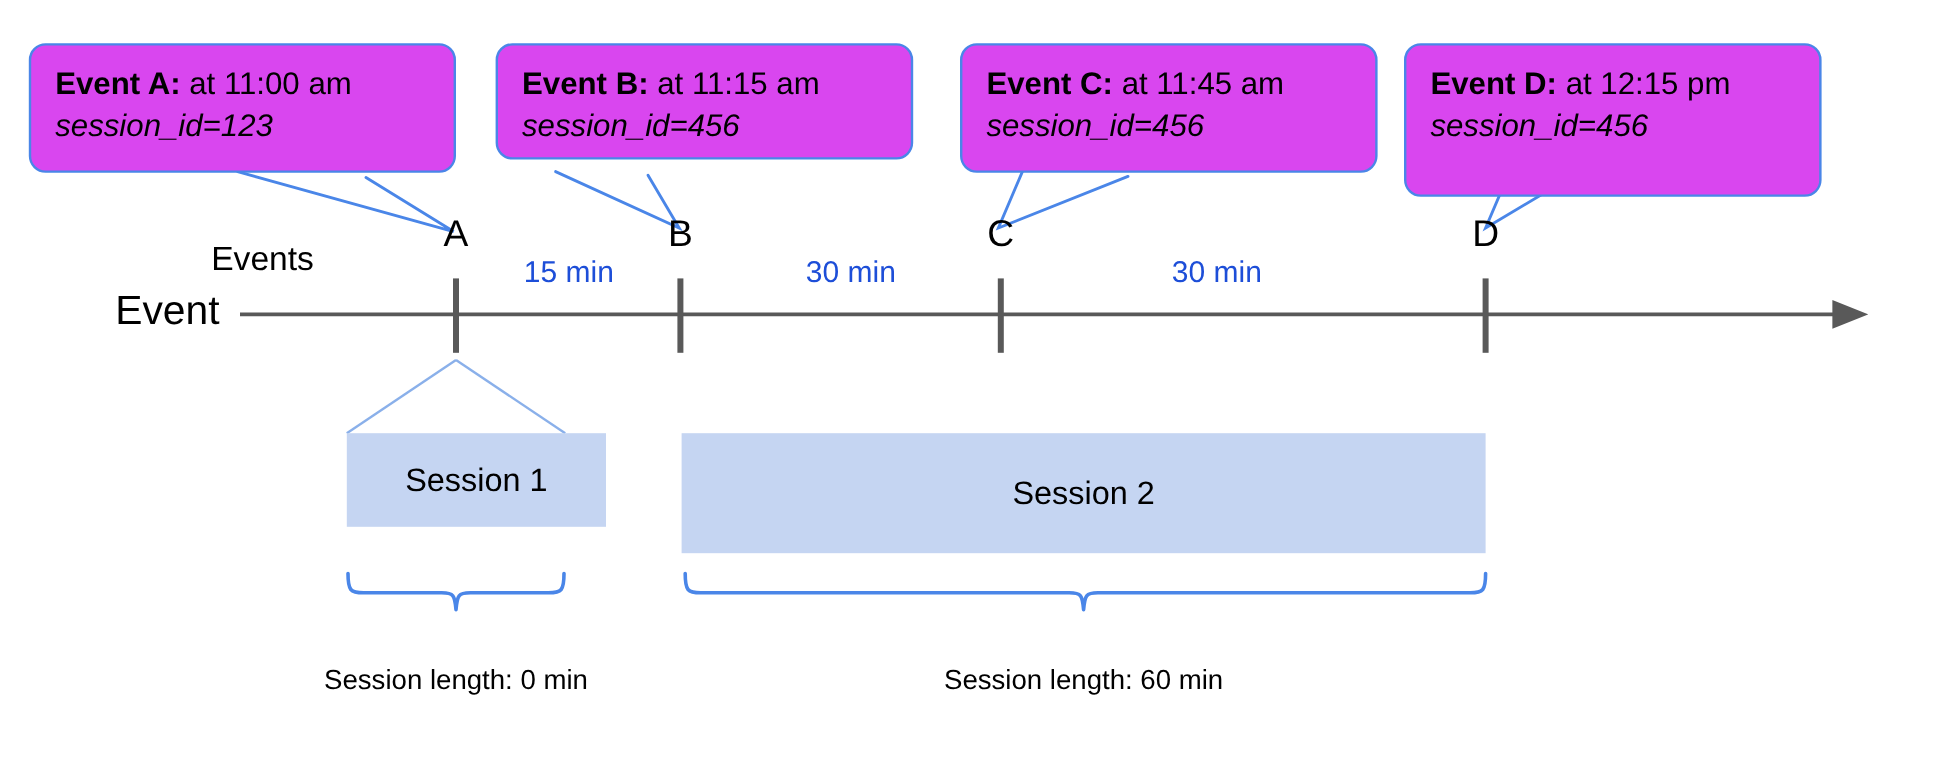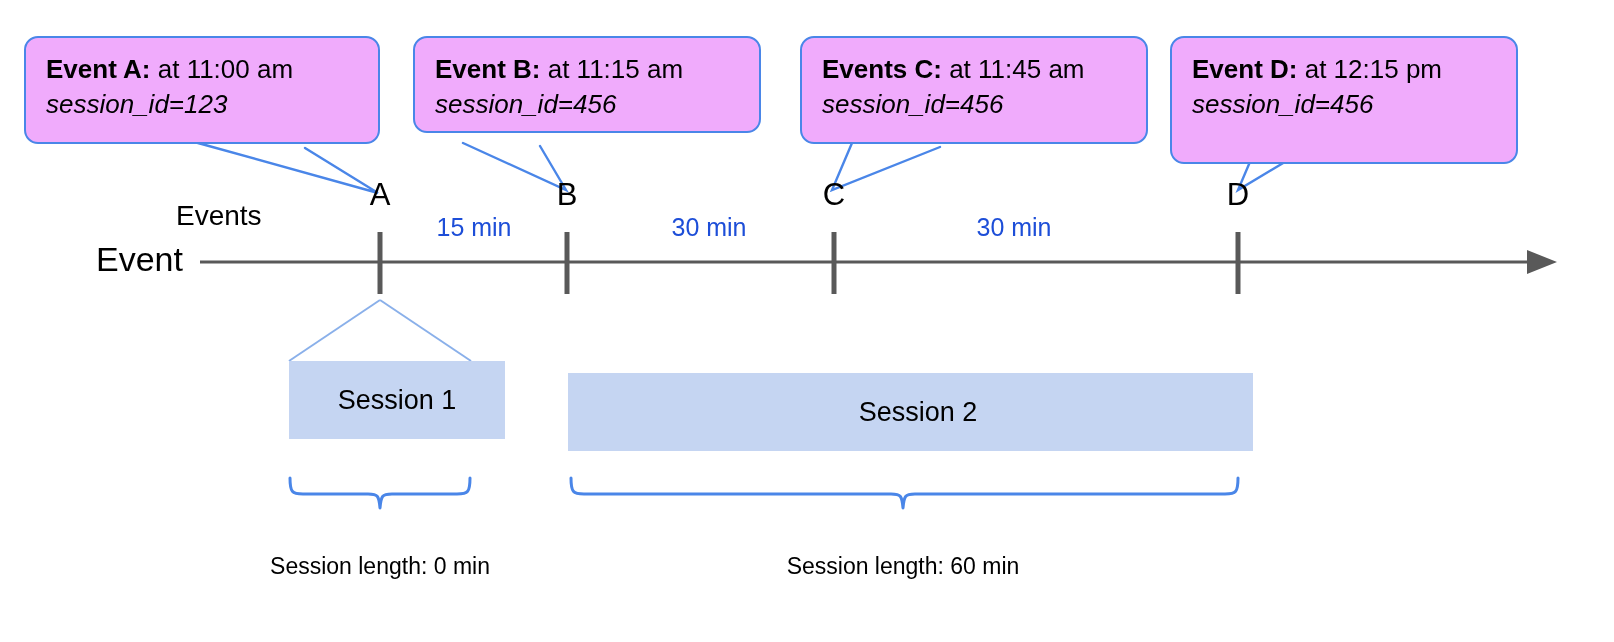--- a/index.html
+++ b/index.html
@@ -28,21 +28,21 @@
     height: 642px;
     pointer-events: none;
   }
 
   
   .callout {
     position: absolute;
     box-sizing: border-box;
     border: 2px solid #4a86e8;
     border-radius: 14px;
-    background: #f0abfc;
+    background: #d946ef;
     padding: 14px 16px 12px 20px;
     line-height: 1.34;
     font-size: 26px;
     white-space: nowrap;
   }
   .callout .ev-name {
     font-weight: bold;
   }
   .callout .ev-line2 {
     display: block;
@@ -154,21 +154,21 @@
     <span class="ev-name">Event A:</span><span> at 11:00 am</span>
     <span class="ev-line2">session_id=123</span>
   </div>
 
   <div class="callout" style="left:413px; top:36px; width:348px; height:97px;">
     <span class="ev-name">Event B:</span><span> at 11:15 am</span>
     <span class="ev-line2">session_id=456</span>
   </div>
 
   <div class="callout" style="left:800px; top:36px; width:348px; height:108px;">
-    <span class="ev-name">Events C:</span><span> at 11:45 am</span>
+    <span class="ev-name">Event C:</span><span> at 11:45 am</span>
     <span class="ev-line2">session_id=456</span>
   </div>
 
   <div class="callout" style="left:1170px; top:36px; width:348px; height:128px;">
     <span class="ev-name">Event D:</span><span> at 12:15 pm</span>
     <span class="ev-line2">session_id=456</span>
   </div>
 
   <div class="axis-label-events" style="left:176px; top:180px;">Events</div>
 
@@ -180,21 +180,21 @@
   <div class="event-letter" style="left:1238px; top:177px;">D</div>
 
   <div class="gap-label" style="left:474px; top:213px;">15 min</div>
   <div class="gap-label" style="left:709px; top:213px;">30 min</div>
   <div class="gap-label" style="left:1014px; top:213px;">30 min</div>
 
   <div class="session-bar" style="left:289px; top:361px; width:216px; height:78px;">
     <span>Session 1</span>
   </div>
 
-  <div class="session-bar" style="left:568px; top:373px; width:670px; height:78px;padding-left:15px;">
+  <div class="session-bar" style="left:568px; top:361px; width:670px; height:100px;">
     <span>Session 2</span>
   </div>
 
   <div class="session-length" style="left:380px; top:553px;">Session length: 0 min</div>
 
   <div class="session-length" style="left:903px; top:553px;">Session length: 60 min</div>
 
 </div>
 
 </body></html>

